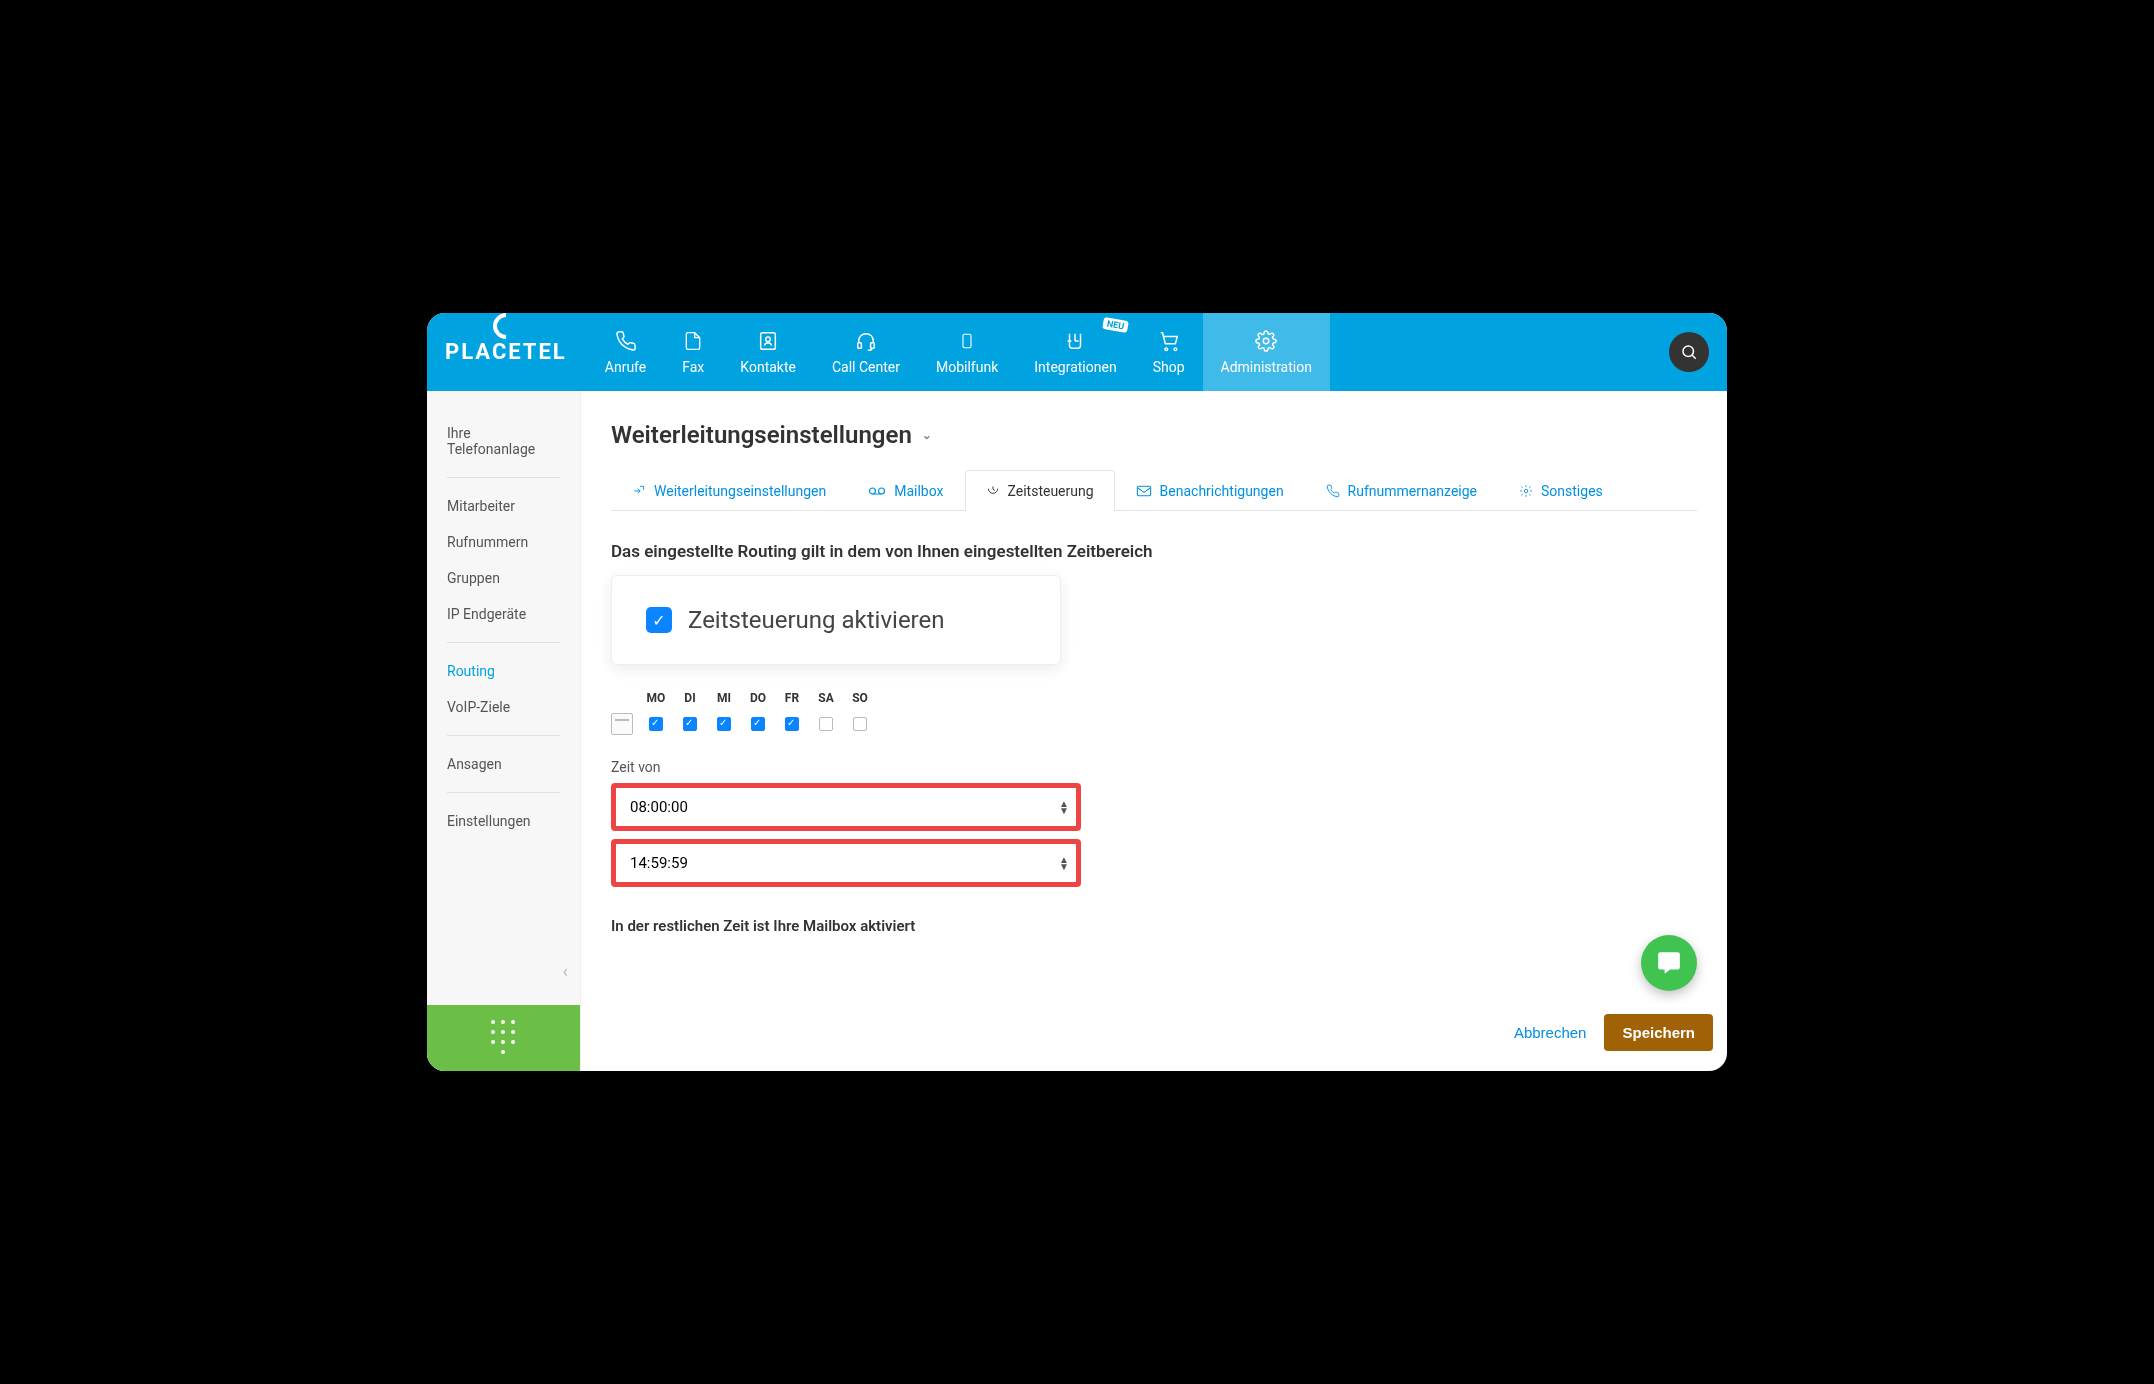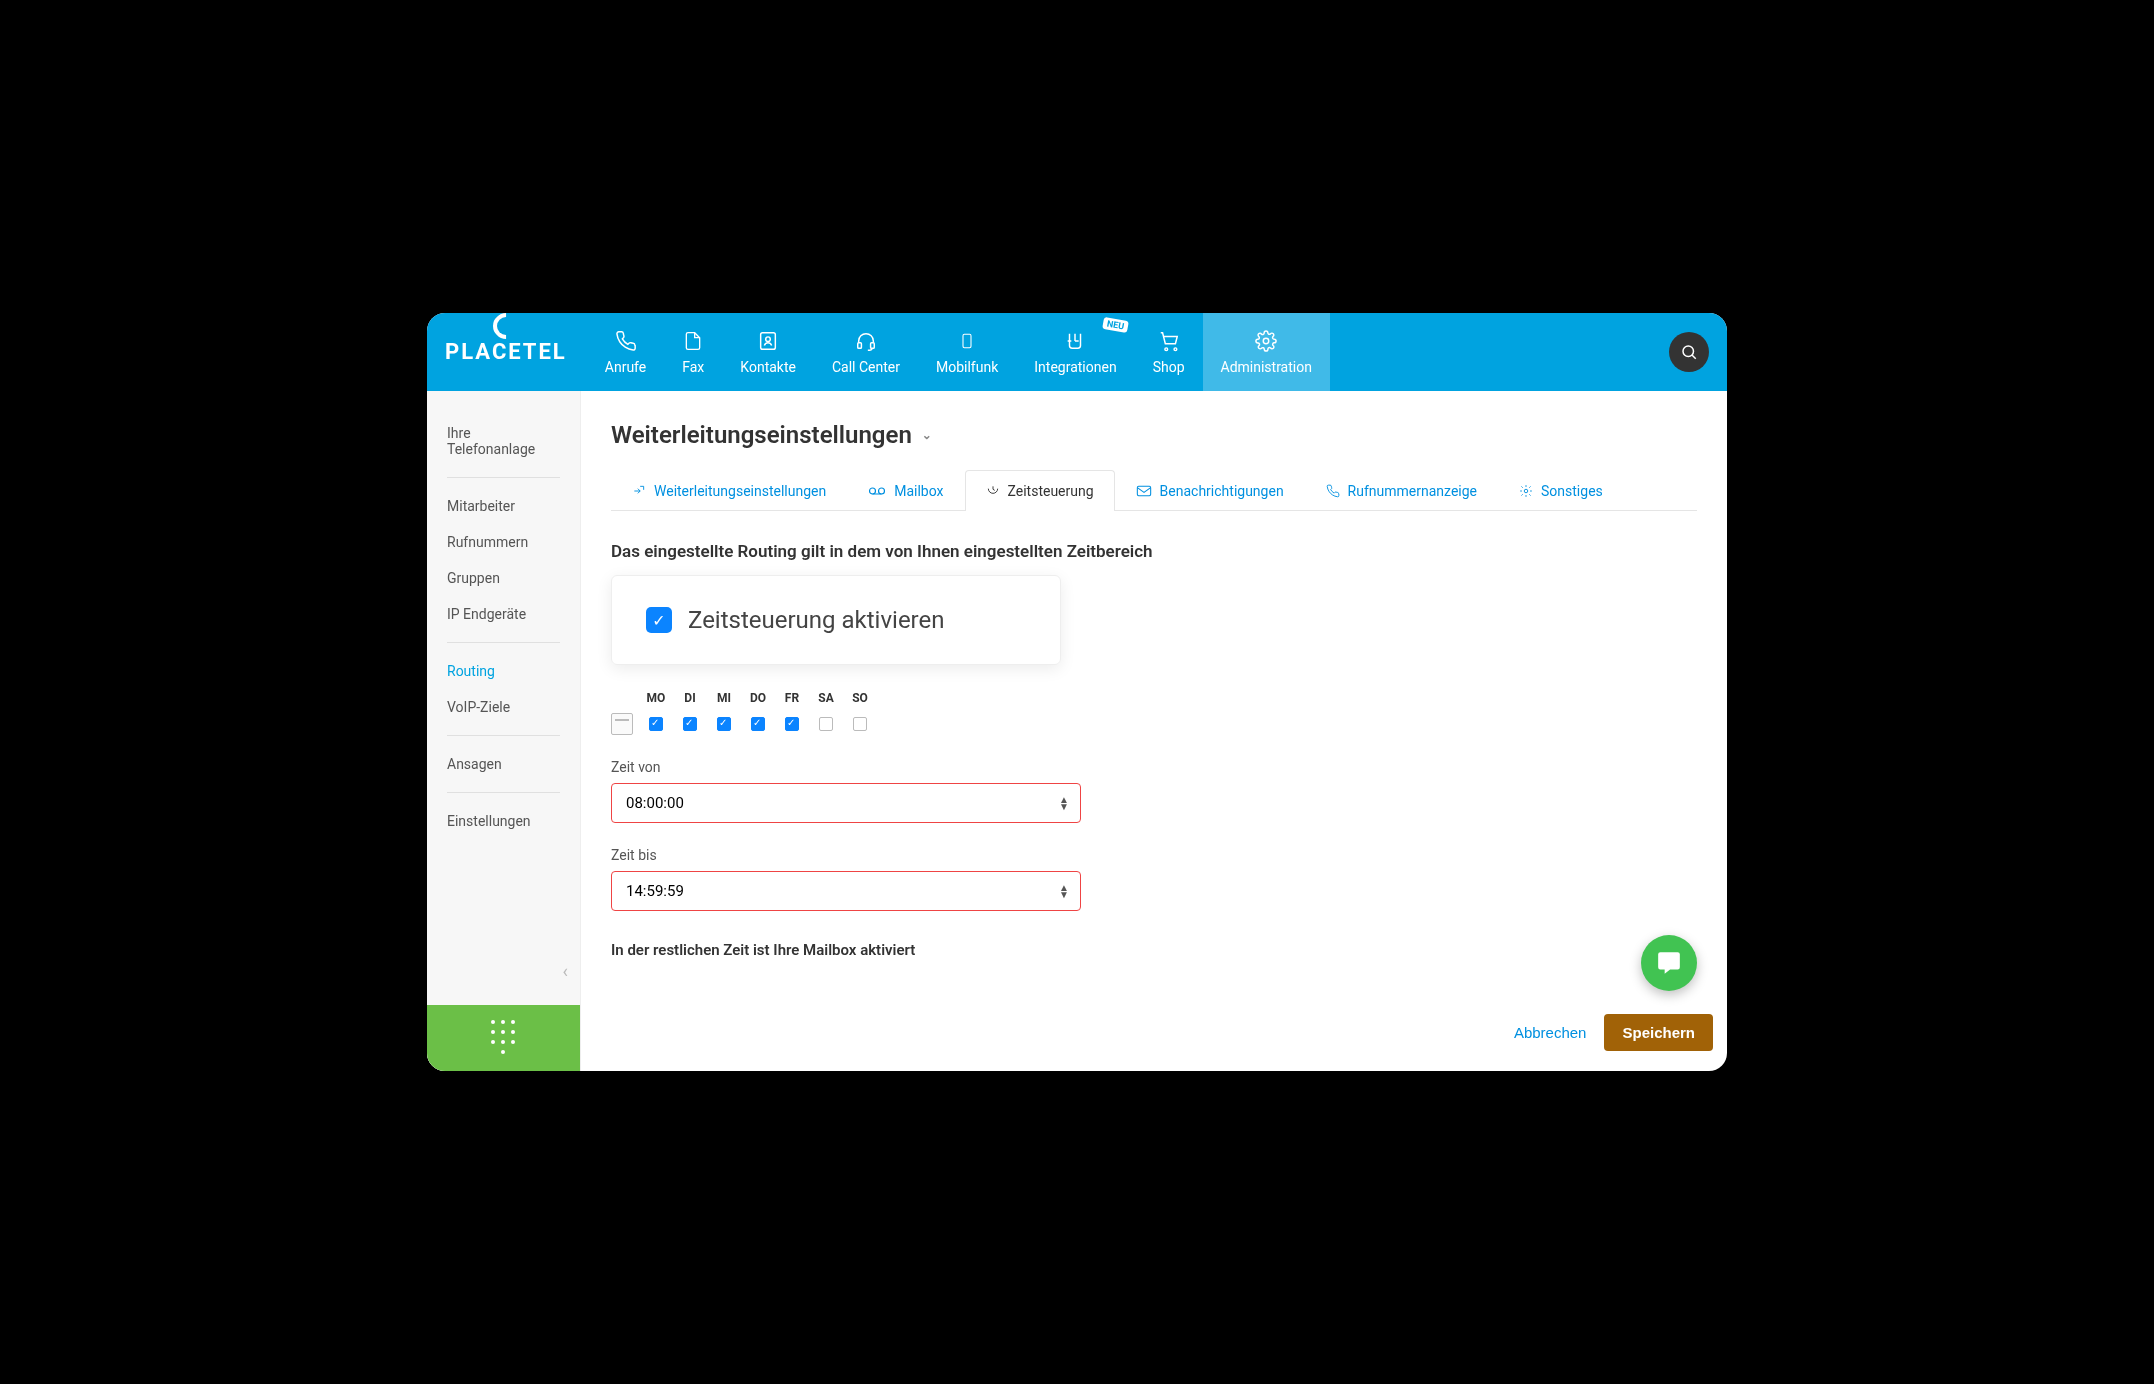--- a/index.html
+++ b/index.html
@@ -262,21 +262,21 @@
   }
   .select-wrap {
     margin-top: 8px;
     position: relative;
     width: 470px;
   }
   .select {
     width: 100%;
     padding: 10px 14px;
     font-size: 15px;
-    border: 1px solid #ef4444;
+    border: 5px solid #ef4444;
     border-radius: 4px;
     background: #fff;
     cursor: pointer;
   }
   .select-arrows {
     position:absolute; right:12px; top:50%; transform:translateY(-50%);
     font-size:10px; color:#555; line-height:7px;
     pointer-events: none;
   }
 
@@ -555,21 +555,20 @@
           <input type="checkbox" class="day-chk" style="">
         </div>
       </div>
 
       <div class="field-label">Zeit von</div>
       <div class="select-wrap">
         <div class="select">08:00:00</div>
         <div class="select-arrows">▲<br>▼</div>
       </div>
 
-      <div class="field-label">Zeit bis</div>
       <div class="select-wrap">
         <div class="select">14:59:59</div>
         <div class="select-arrows">▲<br>▼</div>
       </div>
 
       <div class="note">In der restlichen Zeit ist Ihre Mailbox aktiviert</div>
 
       <div class="chat-fab">
         <svg width="26" height="26" viewBox="0 0 24 24">
             <path d="M20 2H4a2 2 0 0 0-2 2v12a2 2 0 0 0 2 2h4v4l5-4h7a2 2 0 0 0 2-2V4a2 2 0 0 0-2-2z"></path>

